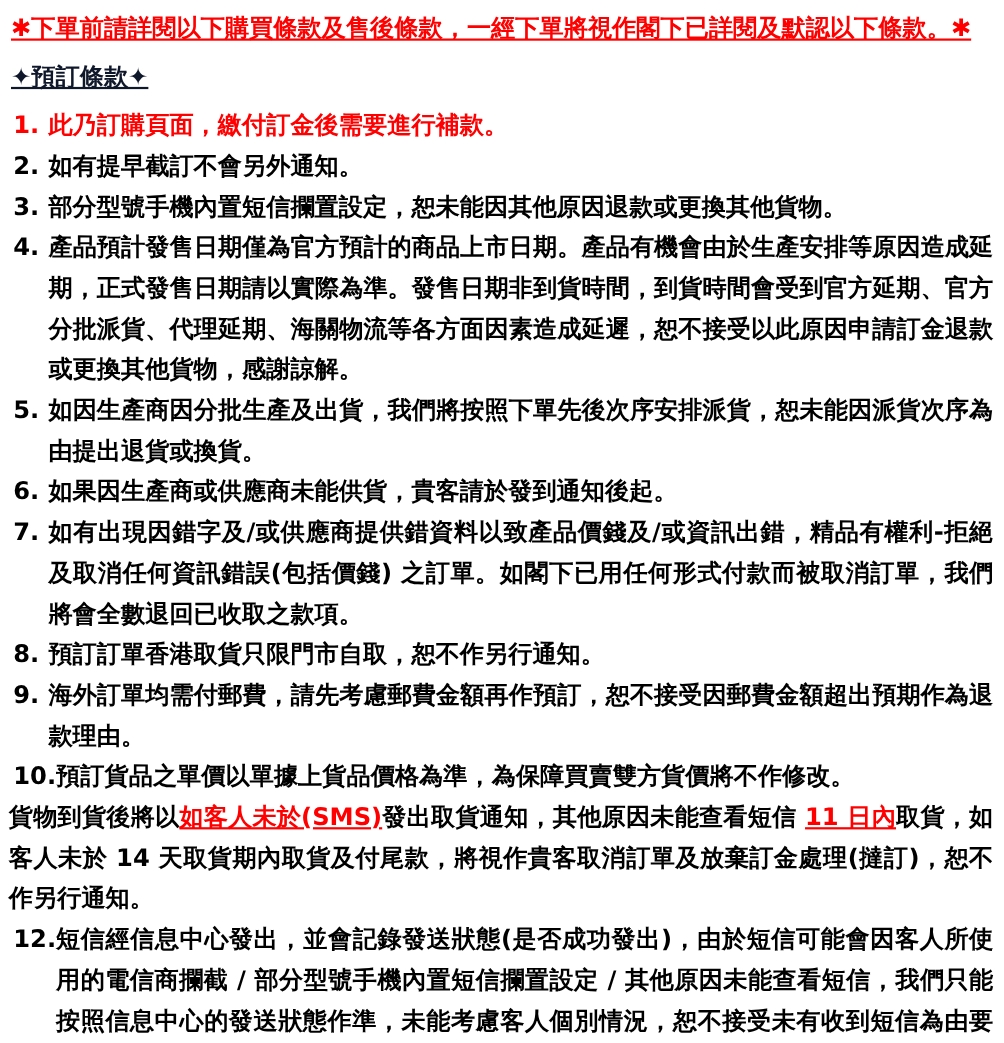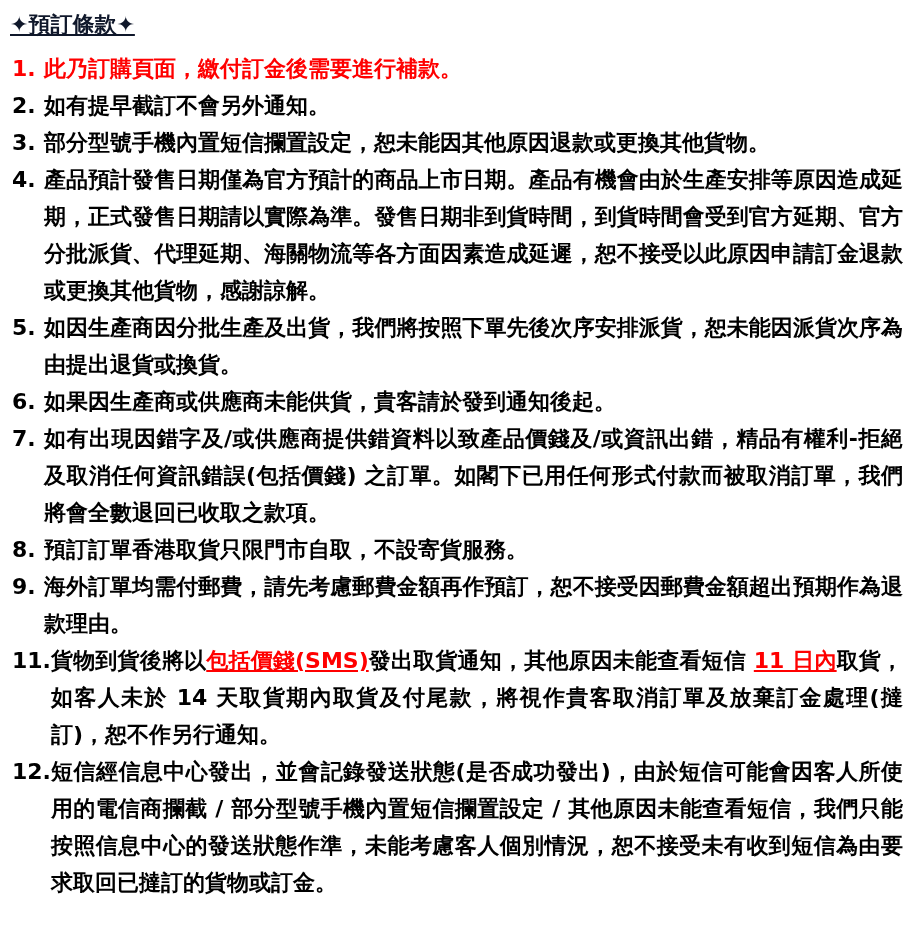--- a/index.html
+++ b/index.html
@@ -42,20 +42,21 @@
     text-align: justify;
     padding-right: 2px;
   }
   .red { color: #ff0000; }
   .red-underline { color: #ff0000; text-decoration: underline; }
 </style>
 </head>
 <body>
 
 <div class="doc">
+  <div class="header-notice">✱下單前請詳閱以下購買條款及售後條款，一經下單將視作閣下已詳閱及默認以下條款。✱</div>
 
   <div class="section-title">✦預訂條款✦</div>
 
   <ol class="terms">
       <li class="term">
         <span class="term-number red">1.</span>
         <span class="term-content"><span class="red">此乃訂購頁面，繳付訂金後需要進行補款。</span></span>
       </li>
       <li class="term">
         <span class="term-number">2.</span>
@@ -76,28 +77,31 @@
       <li class="term">
         <span class="term-number">6.</span>
         <span class="term-content"><span>如果因生產商或供應商未能供貨，貴客請於發到通知後起。</span></span>
       </li>
       <li class="term">
         <span class="term-number">7.</span>
         <span class="term-content"><span>如有出現因錯字及/或供應商提供錯資料以致產品價錢及/或資訊出錯，精品有權利-拒絕及取消任何資訊錯誤(包括價錢) 之訂單。如閣下已用任何形式付款而被取消訂單，我們將會全數退回已收取之款項。</span></span>
       </li>
       <li class="term">
         <span class="term-number">8.</span>
-        <span class="term-content"><span>預訂訂單香港取貨只限門市自取，不設寄貨服務。</span></span>
+        <span class="term-content"><span>預訂訂單香港取貨只限門市自取，恕不作另行通知。</span></span>
       </li>
       <li class="term">
         <span class="term-number">9.</span>
         <span class="term-content"><span>海外訂單均需付郵費，請先考慮郵費金額再作預訂，恕不接受因郵費金額超出預期作為退款理由。</span></span>
       </li>
       <li class="term">
-        <span class="term-number">11.</span>
-        <span class="term-content"><span>貨物到貨後將以</span><span class="red-underline">包括價錢(SMS)</span><span>發出取貨通知，其他原因未能查看短信 </span><span class="red-underline">11 日內</span><span>取貨，如客人未於 14 天取貨期內取貨及付尾款，將視作貴客取消訂單及放棄訂金處理(撻訂)，恕不作另行通知。</span></span>
+        <span class="term-number">10.</span>
+        <span class="term-content"><span>預訂貨品之單價以單據上貨品價格為準，為保障買賣雙方貨價將不作修改。</span></span>
+      </li>
+      <li class="term">
+        <span class="term-content"><span>貨物到貨後將以</span><span class="red-underline">如客人未於(SMS)</span><span>發出取貨通知，其他原因未能查看短信 </span><span class="red-underline">11 日內</span><span>取貨，如客人未於 14 天取貨期內取貨及付尾款，將視作貴客取消訂單及放棄訂金處理(撻訂)，恕不作另行通知。</span></span>
       </li>
       <li class="term">
         <span class="term-number">12.</span>
         <span class="term-content"><span>短信經信息中心發出，並會記錄發送狀態(是否成功發出)，由於短信可能會因客人所使用的電信商攔截 / 部分型號手機內置短信攔置設定 / 其他原因未能查看短信，我們只能按照信息中心的發送狀態作準，未能考慮客人個別情況，恕不接受未有收到短信為由要求取回已撻訂的貨物或訂金。</span></span>
       </li>
     </ol>
 </div>
 
 </body></html>

